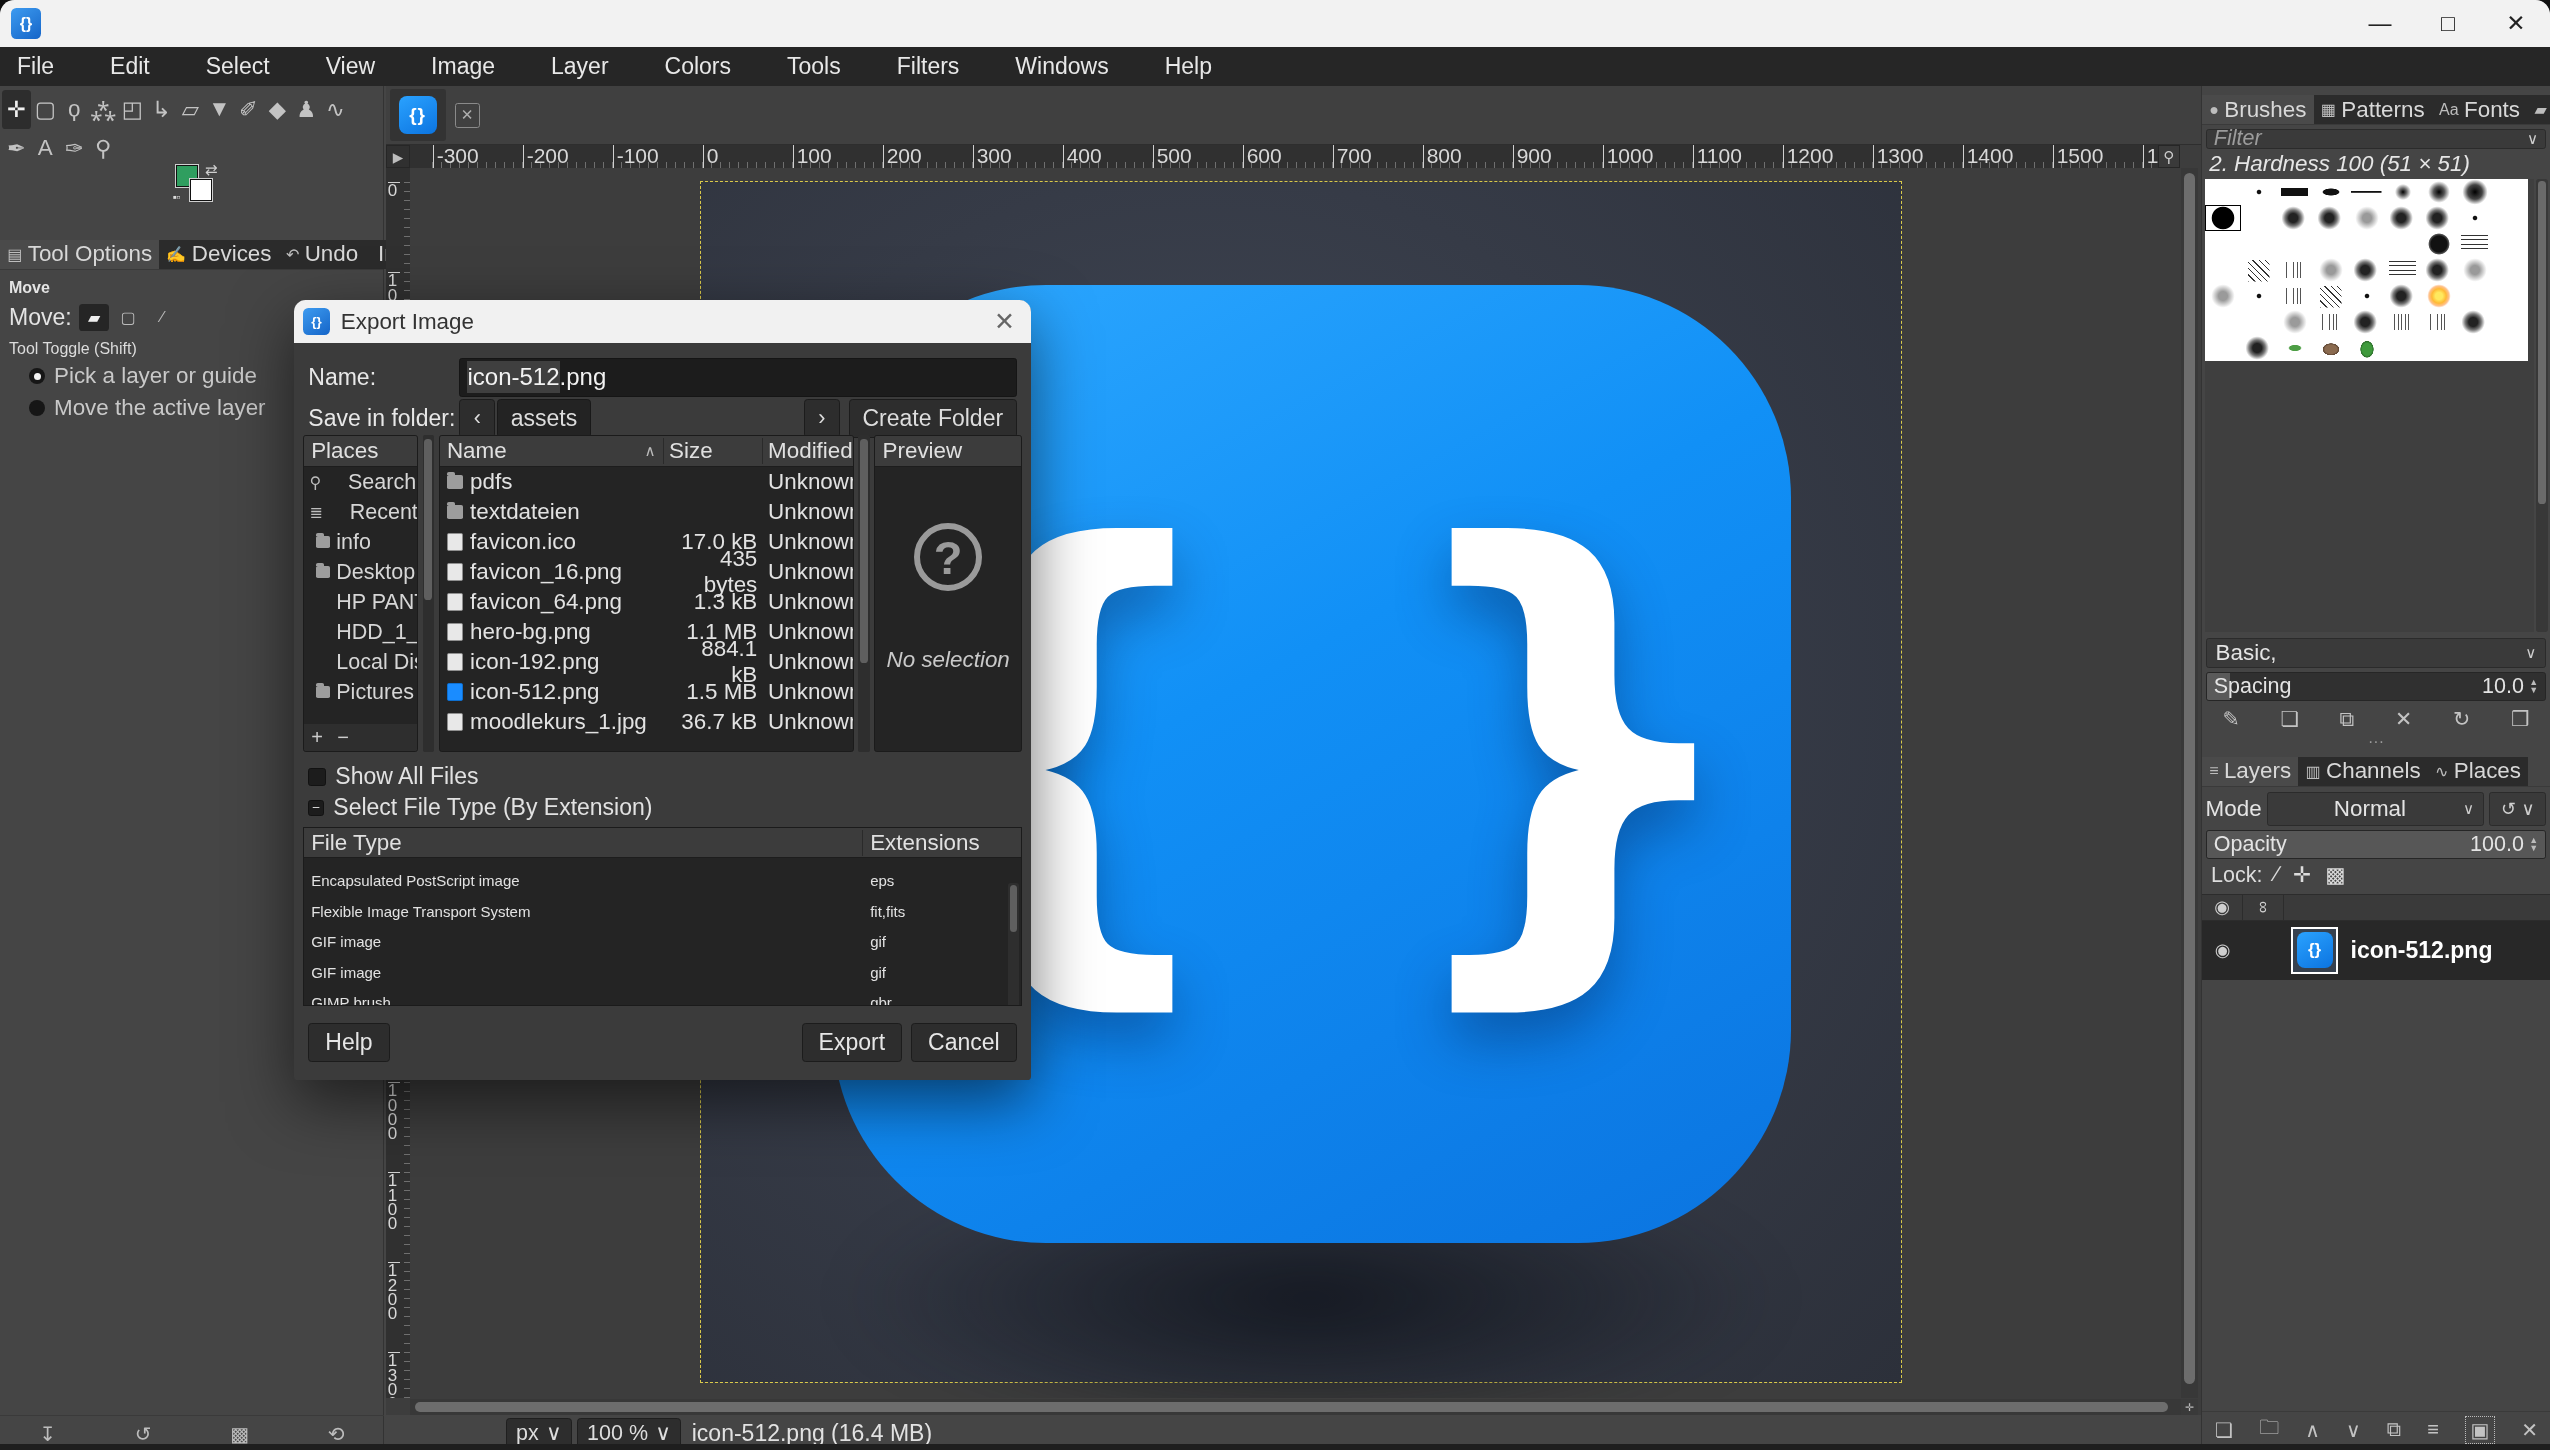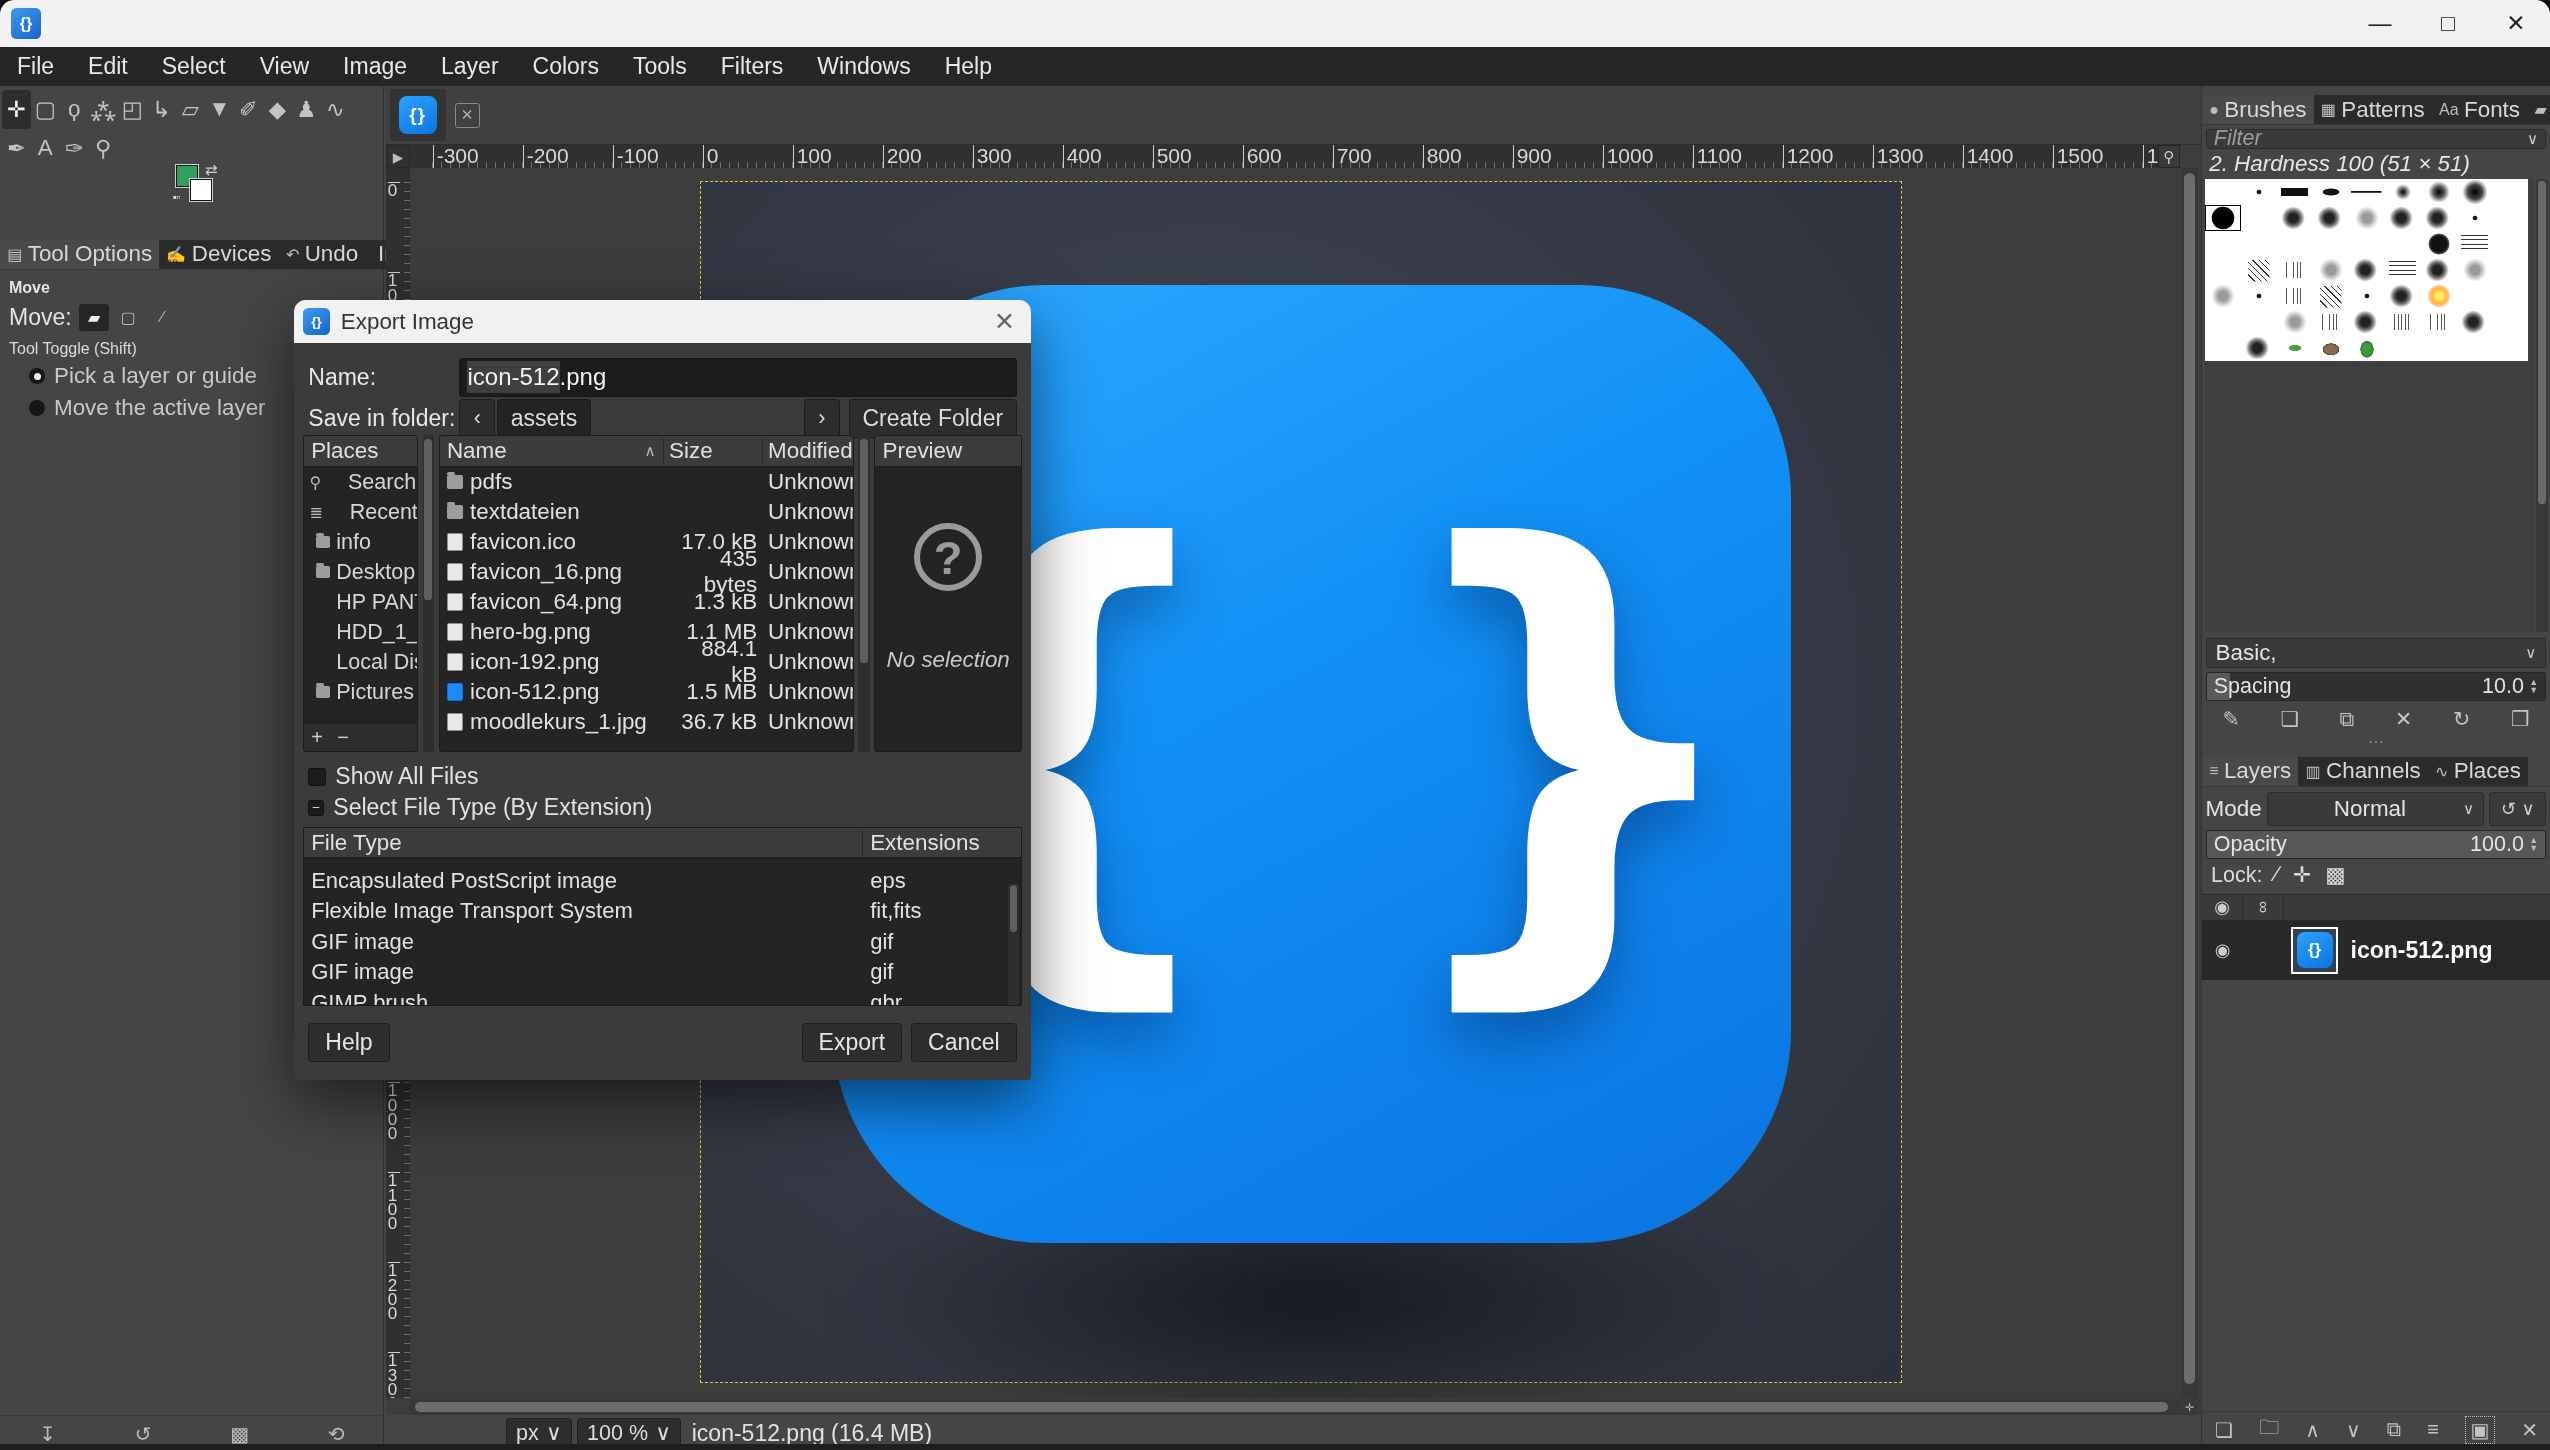--- a/index.html
+++ b/index.html
@@ -6,21 +6,21 @@
   *{box-sizing:border-box;font-family:"Liberation Sans",sans-serif;}
   #screen{position:relative;width:2550px;height:1451px;overflow:hidden;background:#454545;border-radius:14.3px 14.3px 0 0;}
   .abs{position:absolute;}
 
   
   #titlebar{left:0;top:0;width:2550px;height:47px;background:#f2f2f2;border-radius:12.6px 12.6px 0 0;display:flex;align-items:center;color:#1b1b1b;}
   .appicon{width:30.5px;height:30.5px;margin:0 12.6px 0 10.8px;border-radius:5.4px;background:linear-gradient(145deg,#3d9bf0,#1565c8);display:flex;align-items:center;justify-content:center;color:#fff;font-size:16px;font-weight:bold;}
   #title-text{font-size:22.4px;}
   #wincontrols{margin-left:auto;display:flex;height:47px;}
   .winbtn{width:68px;height:47px;display:flex;align-items:center;justify-content:center;font-size:23px;color:#222;}
-  #menubar{left:0;top:47px;width:2550px;height:39px;background:#262626;display:flex;align-items:center;}
+  #menubar{left:0;top:47px;width:2550px;height:39px;background:#262626;display:flex;align-items:center;gap:22px;}
   .menuitem{color:#e8e8e8;font-size:23px;padding:0 17px;height:39px;display:flex;align-items:center;}
 
   
   #left-dock{left:0;top:86px;width:384px;height:1365px;background:#454545;border-right:1.8px solid #333;}
   #toolrows{padding:3.6px 1.8px;}
   .toolrow{display:flex;flex-wrap:wrap;}
   .tool{width:29px;height:39px;display:flex;align-items:center;justify-content:center;color:#c3c3c3;font-size:22.4px;border-radius:3.6px;}
   .tool.active{background:#2d2d2d;color:#f0f0f0;}
   #colorwidget{left:176px;top:79px;width:45px;height:45px;}
   #fg-swatch{left:0;top:0;width:21.5px;height:21.5px;border:1.8px solid #111;outline:0.9px solid #cfcfcf;}
@@ -122,21 +122,21 @@
   #showall-row{left:14.3px;top:463px;display:flex;align-items:center;gap:9px;font-size:23px;color:#e2e2e2;}
   .checkbox{width:18px;height:18px;background:#1c1c1c;border:0.9px solid #121212;border-radius:2.7px;}
   #filetype-expander{left:14.3px;top:494px;display:flex;align-items:center;gap:9px;font-size:23px;color:#e2e2e2;}
   .expander-box{width:16px;height:16px;background:#1c1c1c;border:0.9px solid #121212;border-radius:2.7px;color:#ddd;font-size:13.5px;display:flex;align-items:center;justify-content:center;line-height:1;}
   #filetype-table{left:9px;top:527px;width:719px;height:179px;background:#242424;border:0.9px solid #1b1b1b;display:flex;flex-direction:column;overflow:hidden;}
   .ft-header{display:flex;height:30px;flex:0 0 30px;background:#3c3c3c;border-bottom:0.9px solid #1d1d1d;font-size:22.4px;color:#e0e0e0;align-items:center;}
   .ft-type{flex:1;padding:0 7.2px;border-right:0.9px solid #2a2a2a;}
   .ft-ext{width:158px;flex:0 0 158px;padding:0 7.2px;}
   .ft-body{flex:1;overflow:hidden;position:relative;}
   .ft-rows{margin-top:-23px;}
-  .ft-row{display:flex;height:30.5px;align-items:center;font-size:22px;color:#e2e2e2;}
+  .ft-row{display:flex;height:30.5px;align-items:center;font-size:15px;color:#e2e2e2;}
   .ft-sb{position:absolute;right:1.8px;top:25px;width:10.8px;height:126px;background:#2e2e2e;border-radius:2.7px;}
   .ft-sb .thumb{position:absolute;left:1.8px;top:1.8px;width:7.2px;height:47px;background:#5f5f5f;border-radius:3.6px;}
   #dlg-buttons{left:0px;top:723px;width:737px;display:flex;align-items:center;padding:0 14.3px;gap:9px;}
   .dlg-btn{height:39px;min-width:75px;background:#2d2d2d;border:0.9px solid #1c1c1c;border-radius:3.6px;color:#e6e6e6;font-size:23px;display:flex;align-items:center;justify-content:center;padding:0 16px;}
   #btn-export{margin-left:auto;}
 
   
   #right-dock{left:2201px;top:86px;width:349px;height:1365px;background:#454545;border-left:1.8px solid #333;}
   #brush-tabs{display:flex;align-items:flex-end;height:32px;}
   #filter-row{margin:3.6px 3.6px 0 3.6px;height:20px;background:#3a3a3a;border:0.9px solid #2b2b2b;border-radius:2.7px;display:flex;align-items:center;padding:0 7.2px;color:#9c9c9c;font-size:21.5px;font-style:italic;}

